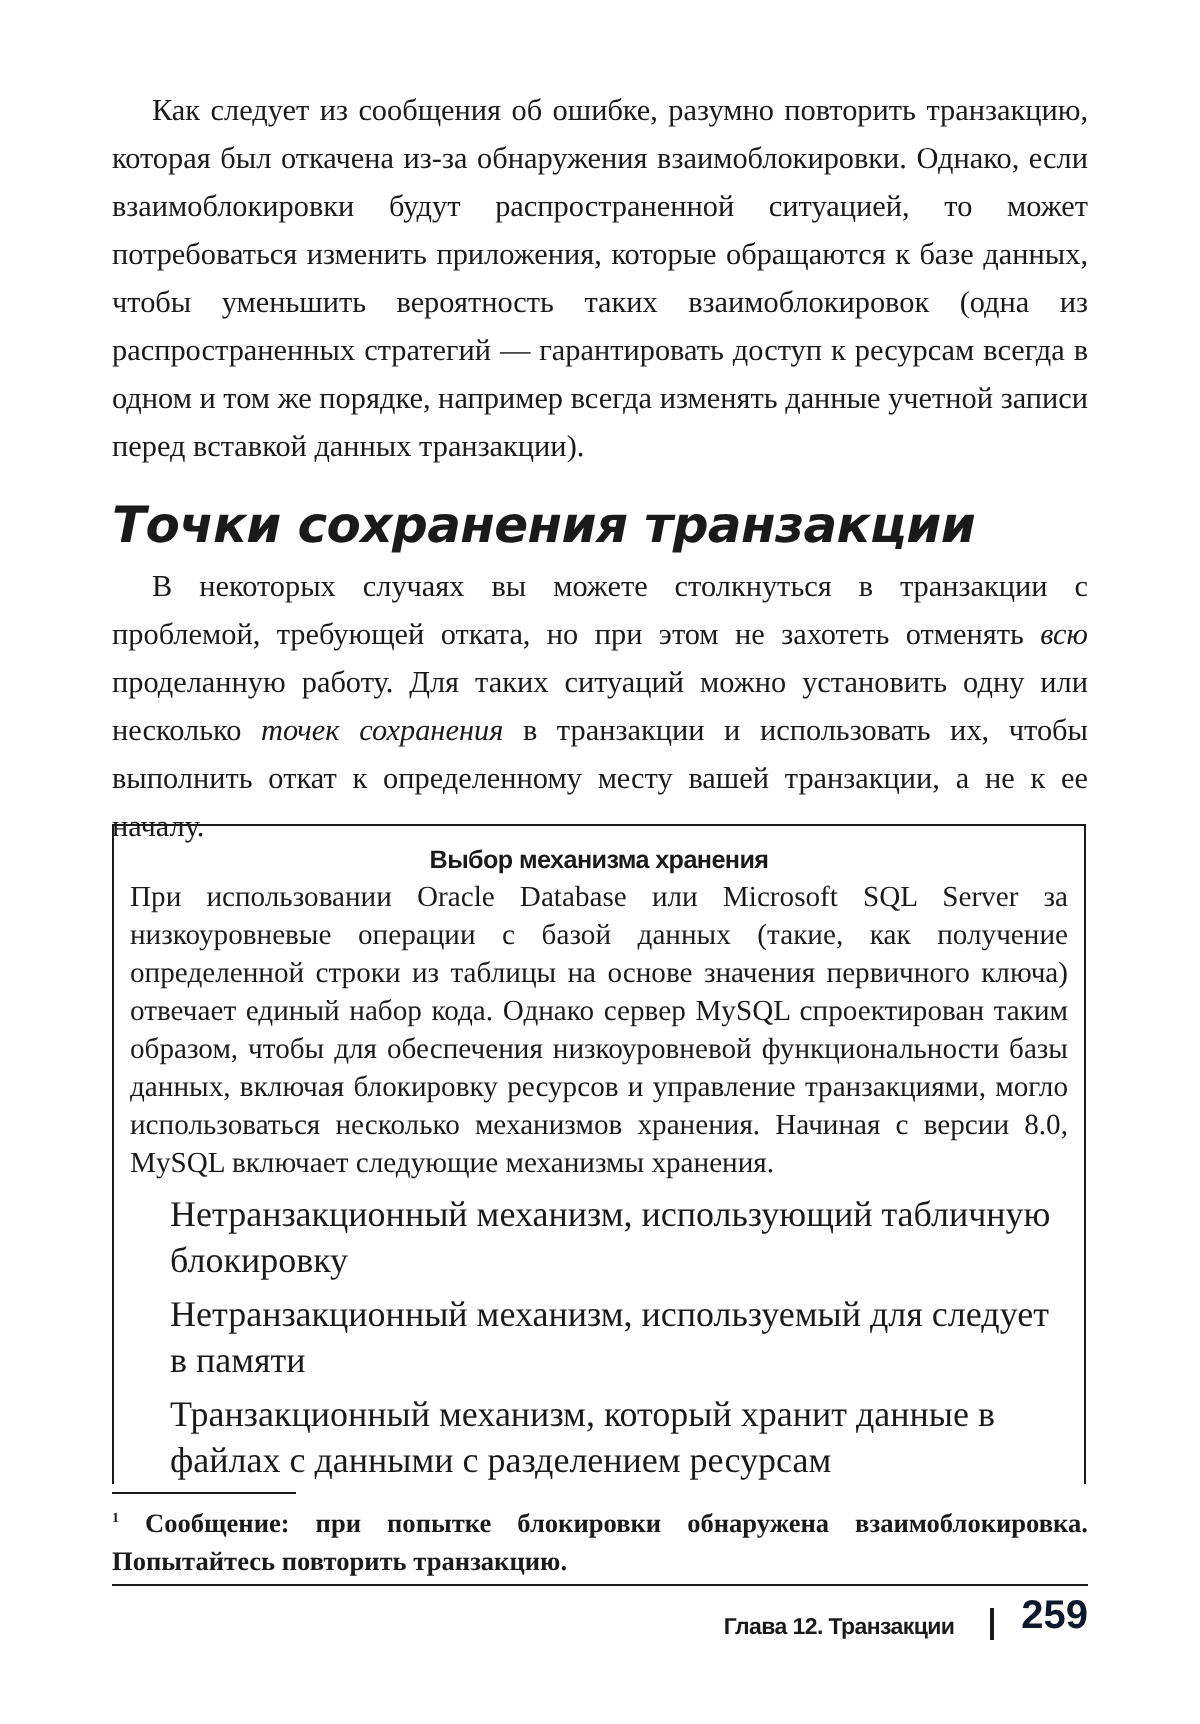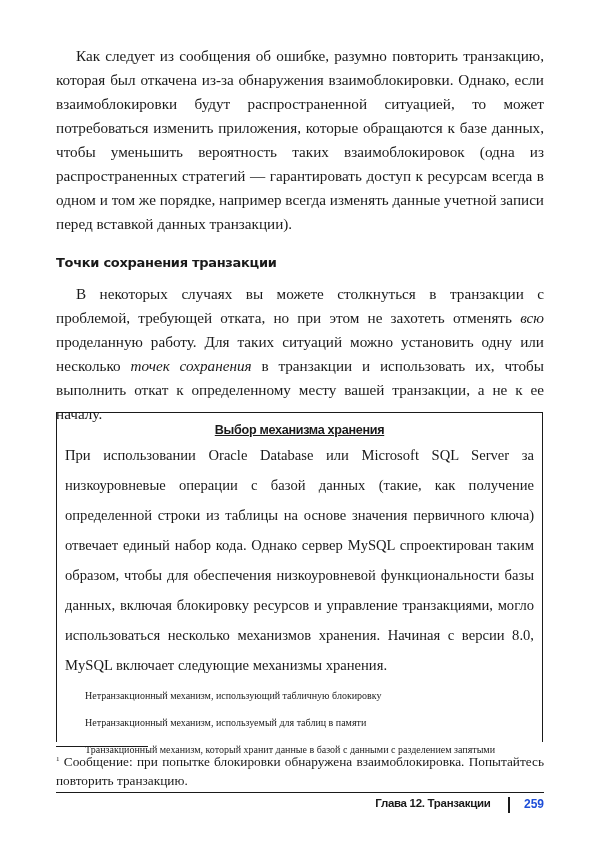--- a/index.html
+++ b/index.html
@@ -34,24 +34,25 @@
       font-size: 11.4px;
       line-height: 20px;
       margin: 4px 0 8px 0;
       white-space: nowrap;
       letter-spacing: -0.15px;
     }
     sup { font-size: 8px; vertical-align: 6px; line-height: 0; }
     .h2 {
       font-family: "DejaVu Sans", "Liberation Sans", sans-serif;
       font-weight: bold;
-      font-size: 13px;
+      font-size: 25px;
       line-height: 26px;
       margin: 14px 0 6px 0;
       letter-spacing: -0.3px;
+      font-style: italic;
     }
     em { font-style: italic; }
     .sidebar {
       position: absolute;
       left: 56px;
       top: 412px;
       width: 487px;
       height: 330px;
       border: 1.6px solid #1a1a1a;
       border-bottom: none;
@@ -59,105 +60,105 @@
       padding: 8px 8px 0 8px;
     }
     .sidebar-title {
       font-family: "Liberation Sans", "DejaVu Sans", sans-serif;
       font-weight: bold;
       font-size: 12.6px;
       line-height: 18px;
       text-align: center;
       letter-spacing: -0.3px;
       margin: 0 0 1px 0;
-      text-decoration: underline;
     }
-    .sidebar .p { font-size: 14.6px; line-height: 30px; }
+    .sidebar .p { font-size: 14.6px; line-height: 19px; }
     .term {
       font-style: italic;
       font-size: 14.6px;
       line-height: 23px;
       margin: 5px 0 4px 0;
     }
     .def {
-      font-size: 10px;
+      font-size: 18px;
       line-height: 23px;
       margin: 4px 0 4px 20px;
     }
     .fn-rule {
       position: absolute;
       left: 56px;
       top: 746px;
       width: 92px;
       height: 1px;
       background: #1a1a1a;
     }
     .footnote {
       position: absolute;
       left: 56px;
       top: 752px;
       width: 488px;
       font-size: 13.3px;
       line-height: 19px;
       text-align: justify;
+      font-weight: bold;
     }
     .footnote sup { font-size: 7px; vertical-align: 5px; }
     .footer-rule {
       position: absolute;
       left: 56px;
       top: 792px;
       width: 488px;
       height: 1px;
       background: #1a1a1a;
     }
     .footer {
       position: absolute;
       top: 797px;
       right: 56px;
       display: flex;
-      align-items: flex-start;
+      align-items: flex-end;
       font-family: "Liberation Sans", "DejaVu Sans", sans-serif;
     }
     .footer .chapter {
       font-size: 11.5px;
       font-weight: bold;
       letter-spacing: -0.3px;
       color: #1a1a1a;
     }
     .footer .sep {
       width: 1.5px;
       height: 16px;
       background: #1a1a1a;
       margin: 0 14px 0 18px;
     }
     .footer .pagenum {
-      font-size: 12px;
+      font-size: 20px;
       font-weight: bold;
-      color: #1d4ed8;
+      color: #0f172a;
     }
   </style>
 </head>
 <body>
 
 <div class="page">
   <p class="p indent">Как следует из сообщения об ошибке, разумно повторить транзакцию, ко­торая был откачена из-за обнаружения взаимоблокировки. Однако, если вза­имоблокировки будут распространенной ситуацией, то может потребоваться изменить приложения, которые обращаются к базе данных, чтобы уменьшить вероятность таких взаимоблокировок (одна из распространенных стратегий — гарантировать доступ к ресурсам всегда в одном и том же порядке, например всегда изменять данные учетной записи перед вставкой данных транзакции).</p>
 
   <h2 class="h2">Точки сохранения транзакции</h2>
   <p class="p indent"><span>В некоторых случаях вы можете столкнуться в транзакции с проблемой, требующей отката, но при этом не захотеть отменять </span><em>всю</em><span> проделанную рабо­ту. Для таких ситуаций можно установить одну или несколько </span><em>точек сохране­ния</em><span> в транзакции и использовать их, чтобы выполнить откат к определенно­му месту вашей транзакции, а не к ее началу.</span></p>
 </div>
 
 <div class="sidebar">
   <div class="sidebar-title">Выбор механизма хранения</div>
   <p class="p">При использовании Oracle Database или Microsoft SQL Server за низкоуровне­вые операции с базой данных (такие, как получение определенной строки из таблицы на основе значения первичного ключа) отвечает единый набор кода. Однако сервер MySQL спроектирован таким образом, чтобы для обеспече­ния низкоуровневой функциональности базы данных, включая блокировку ресурсов и управление транзакциями, могло использоваться несколько меха­низмов хранения. Начиная с версии 8.0, MySQL включает следующие меха­низмы хранения.</p>
 
   <div class="def">Нетранзакционный механизм, использующий табличную блокировку</div>
 
-  <div class="def">Нетранзакционный механизм, используемый для таблиц в памяти</div>
+  <div class="def">Нетранзакционный механизм, используемый для следует в памяти</div>
 
-  <div class="def">Транзакционный механизм, который хранит данные в базой с данными с разделением запятыми</div>
+  <div class="def">Транзакционный механизм, который хранит данные в файлах с данными с разделением ресурсам</div>
 </div>
 
 <div class="fn-rule"></div>
 <div class="footnote"><sup>1</sup><span> Сообщение: при попытке блокировки обнаружена взаимоблокировка. Попытайтесь повторить транзакцию.</span></div>
 
 <div class="footer-rule"></div>
 <div class="footer">
   <span class="chapter">Глава 12. Транзакции</span>
   <span class="sep"></span>
   <span class="pagenum">259</span>

